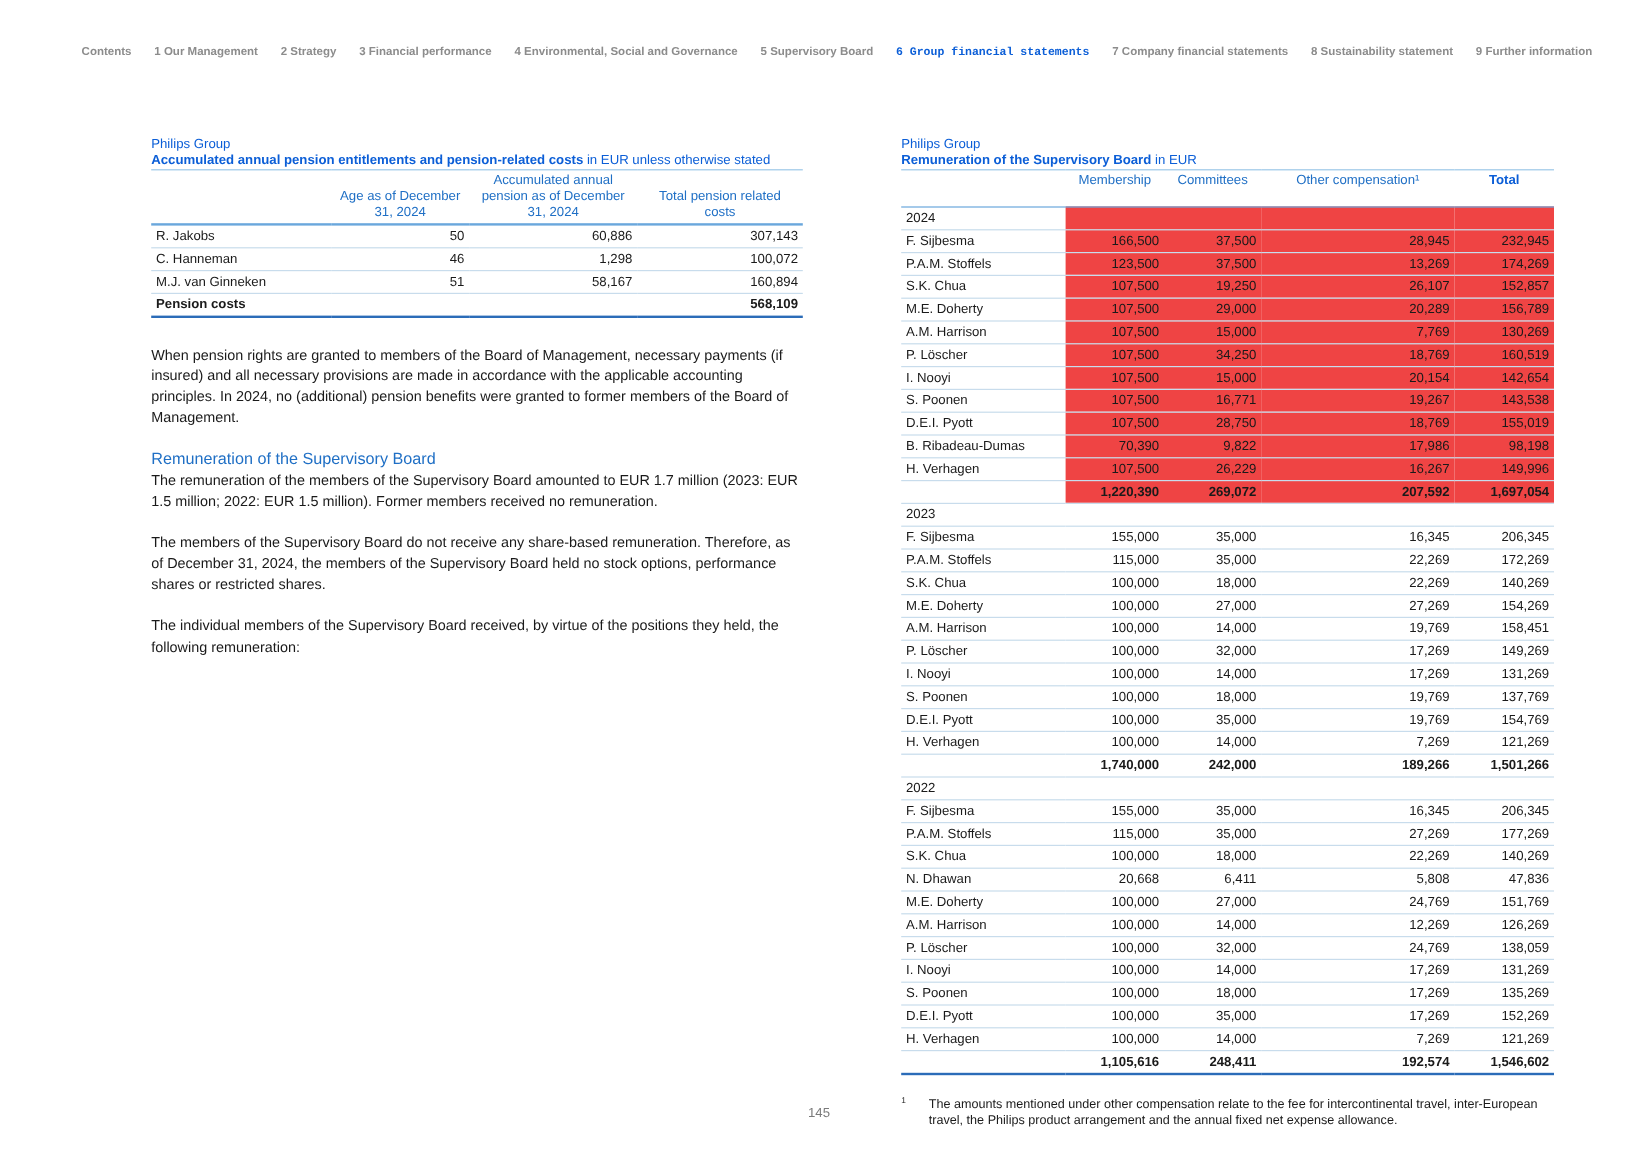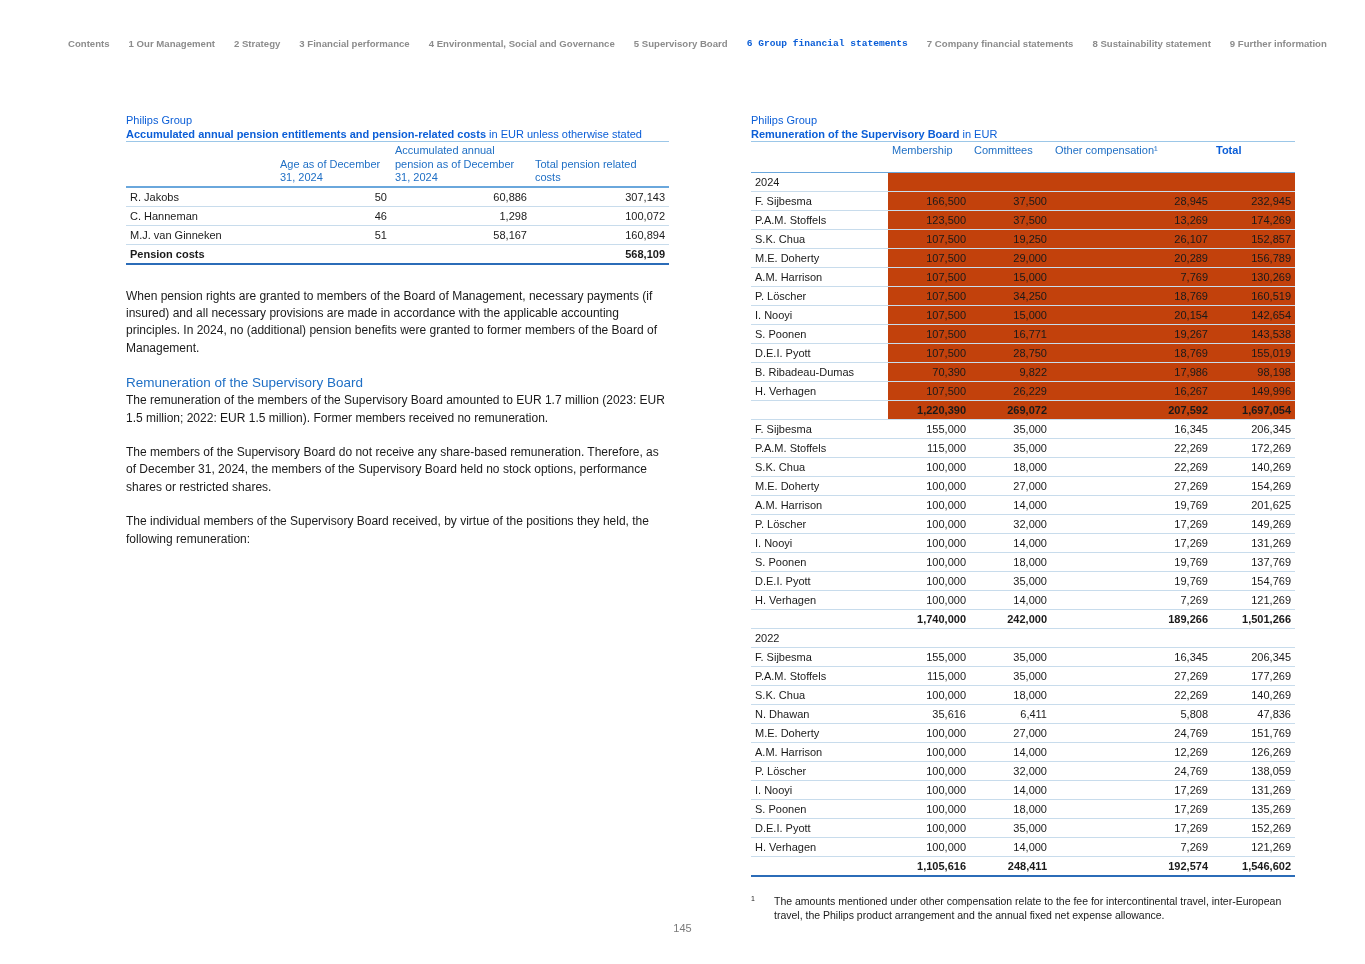--- a/index.html
+++ b/index.html
@@ -12,36 +12,36 @@
 
   .left { position: absolute; left: 126px; top: 113px; width: 543px; }
   .right { position: absolute; left: 751px; top: 113px; width: 544px; }
 
   .tbl-org { font-size: 11px; color: #0b5ed7; line-height: 14px; }
   .tbl-title { font-size: 11px; color: #0b5ed7; line-height: 14px; }
   .tbl-title b { font-weight: bold; }
   .tbl-title .unit { font-weight: normal; }
 
   table { border-collapse: collapse; width: 100%; font-size: 11px; }
-  th { font-weight: normal; color: #1f6fc5; vertical-align: bottom; text-align: left; padding: 2px 4px 1px 4px; line-height: 13.5px; }
+  th { font-weight: normal; color: #1f6fc5; vertical-align: bottom; text-align: center; padding: 2px 4px 1px 4px; line-height: 13.5px; }
   td { padding: 0 4px; height: 18.2px; line-height: 18px; border-bottom: 1px solid #c8dcec; white-space: nowrap; }
   td.num { text-align: right; }
   td.name { text-align: left; }
 
   .pension thead tr { border-top: 1.5px solid #9cc7e8; border-bottom: 2px solid #6aa7dc; }
   .pension th:first-child { text-align: left; }
   .pension tr.total td { font-weight: bold; border-top: 1.5px solid #333; border-bottom: 2px solid #2b6cb8; }
 
   .remun thead tr { border-top: 1.5px solid #9cc7e8; border-bottom: 1px solid #6aa7dc; }
   .remun th { padding-bottom: 14px; }
   .remun th.total { font-weight: bold; color: #0b5ed7; }
   .remun tr.year td { color: #1a1a1a; }
   .remun tr.subtotal td { font-weight: bold; border-top: 1.5px solid #333; }
   .remun tr.subtotal.last td { border-bottom: 2px solid #2b6cb8; }
-  .remun .hl td.shade { background: #c2410c; }
+  .remun .hl td.shade { background: #ef4444; }
 
   .para { font-size: 12px; line-height: 17.4px; color: #1a1a1a; }
   .h2 { font-size: 13.5px; color: #1f6fc5; line-height: 18px; margin-top: 17px; }
 
   .footnote { display: flex; font-size: 10.5px; line-height: 14px; margin-top: 17px; color: #1a1a1a; }
   .footnote sup { font-size: 7px; width: 23px; flex: none; line-height: 9px; }
 
   .pagenum { position: absolute; top: 922px; left: 0; width: 1365px; text-align: center; font-size: 11px; color: #7a7a7a; }
 </style>
 </head>
@@ -205,20 +205,27 @@
           <td class="num shade">16,267</td>
           <td class="num shade">149,996</td>
         </tr>
         <tr class="subtotal hl">
           <td></td>
           <td class="num shade">1,220,390</td>
           <td class="num shade">269,072</td>
           <td class="num shade">207,592</td>
           <td class="num shade">1,697,054</td>
         </tr>
+        <tr class="year">
+          <td class="name">2023</td>
+          <td class="shade"></td>
+          <td class="shade"></td>
+          <td class="shade"></td>
+          <td class="shade"></td>
+        </tr>
         <tr class="">
           <td class="name">F. Sijbesma</td>
           <td class="num shade">155,000</td>
           <td class="num shade">35,000</td>
           <td class="num shade">16,345</td>
           <td class="num shade">206,345</td>
         </tr>
         <tr class="">
           <td class="name">P.A.M. Stoffels</td>
           <td class="num shade">115,000</td>
@@ -238,21 +245,21 @@
           <td class="num shade">100,000</td>
           <td class="num shade">27,000</td>
           <td class="num shade">27,269</td>
           <td class="num shade">154,269</td>
         </tr>
         <tr class="">
           <td class="name">A.M. Harrison</td>
           <td class="num shade">100,000</td>
           <td class="num shade">14,000</td>
           <td class="num shade">19,769</td>
-          <td class="num shade">201,625</td>
+          <td class="num shade">158,451</td>
         </tr>
         <tr class="">
           <td class="name">P. Löscher</td>
           <td class="num shade">100,000</td>
           <td class="num shade">32,000</td>
           <td class="num shade">17,269</td>
           <td class="num shade">149,269</td>
         </tr>
         <tr class="">
           <td class="name">I. Nooyi</td>
@@ -312,21 +319,21 @@
         </tr>
         <tr class="">
           <td class="name">S.K. Chua</td>
           <td class="num shade">100,000</td>
           <td class="num shade">18,000</td>
           <td class="num shade">22,269</td>
           <td class="num shade">140,269</td>
         </tr>
         <tr class="">
           <td class="name">N. Dhawan</td>
-          <td class="num shade">35,616</td>
+          <td class="num shade">20,668</td>
           <td class="num shade">6,411</td>
           <td class="num shade">5,808</td>
           <td class="num shade">47,836</td>
         </tr>
         <tr class="">
           <td class="name">M.E. Doherty</td>
           <td class="num shade">100,000</td>
           <td class="num shade">27,000</td>
           <td class="num shade">24,769</td>
           <td class="num shade">151,769</td>

